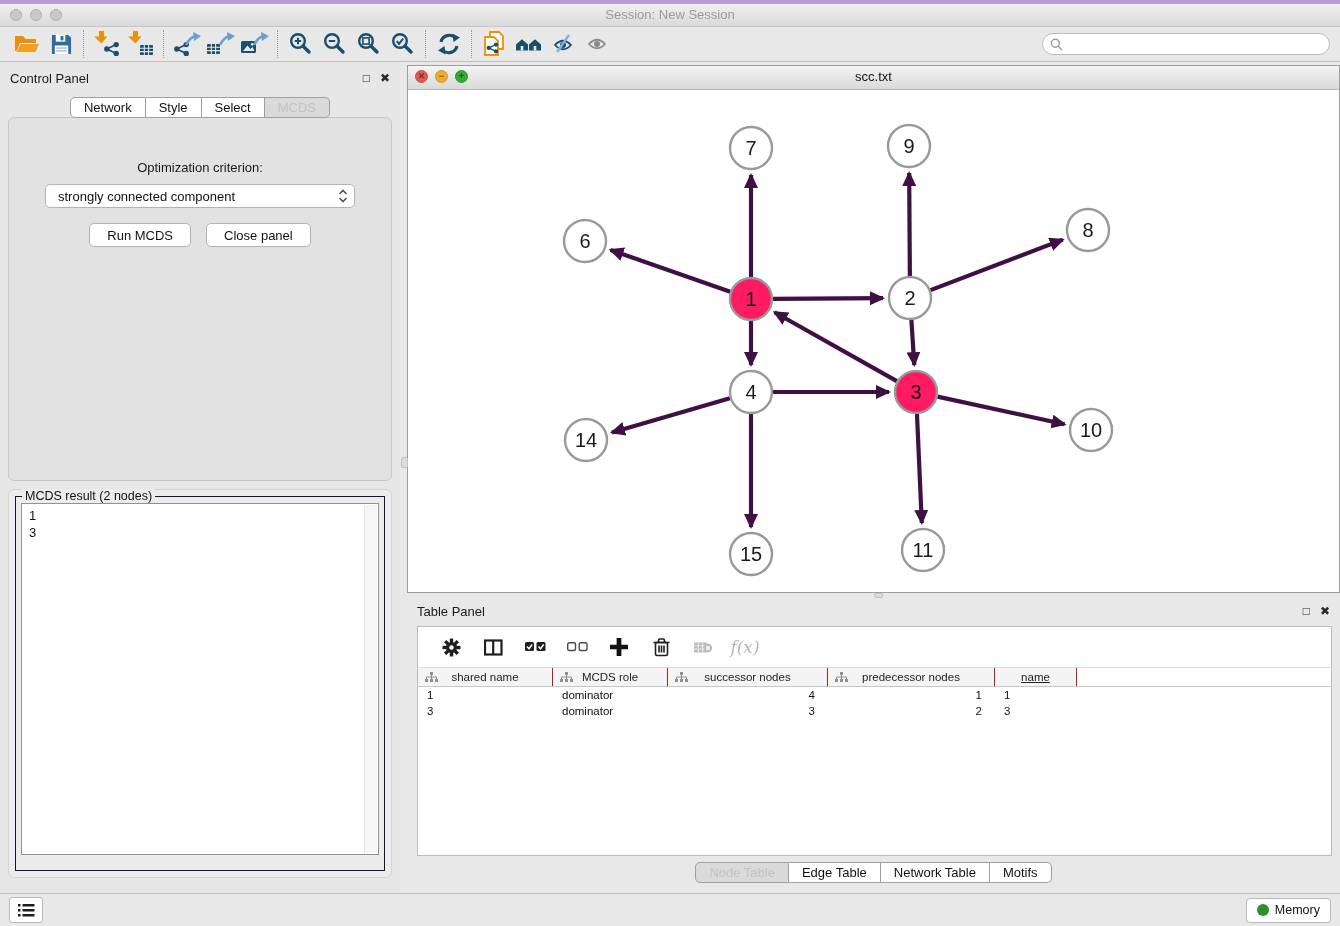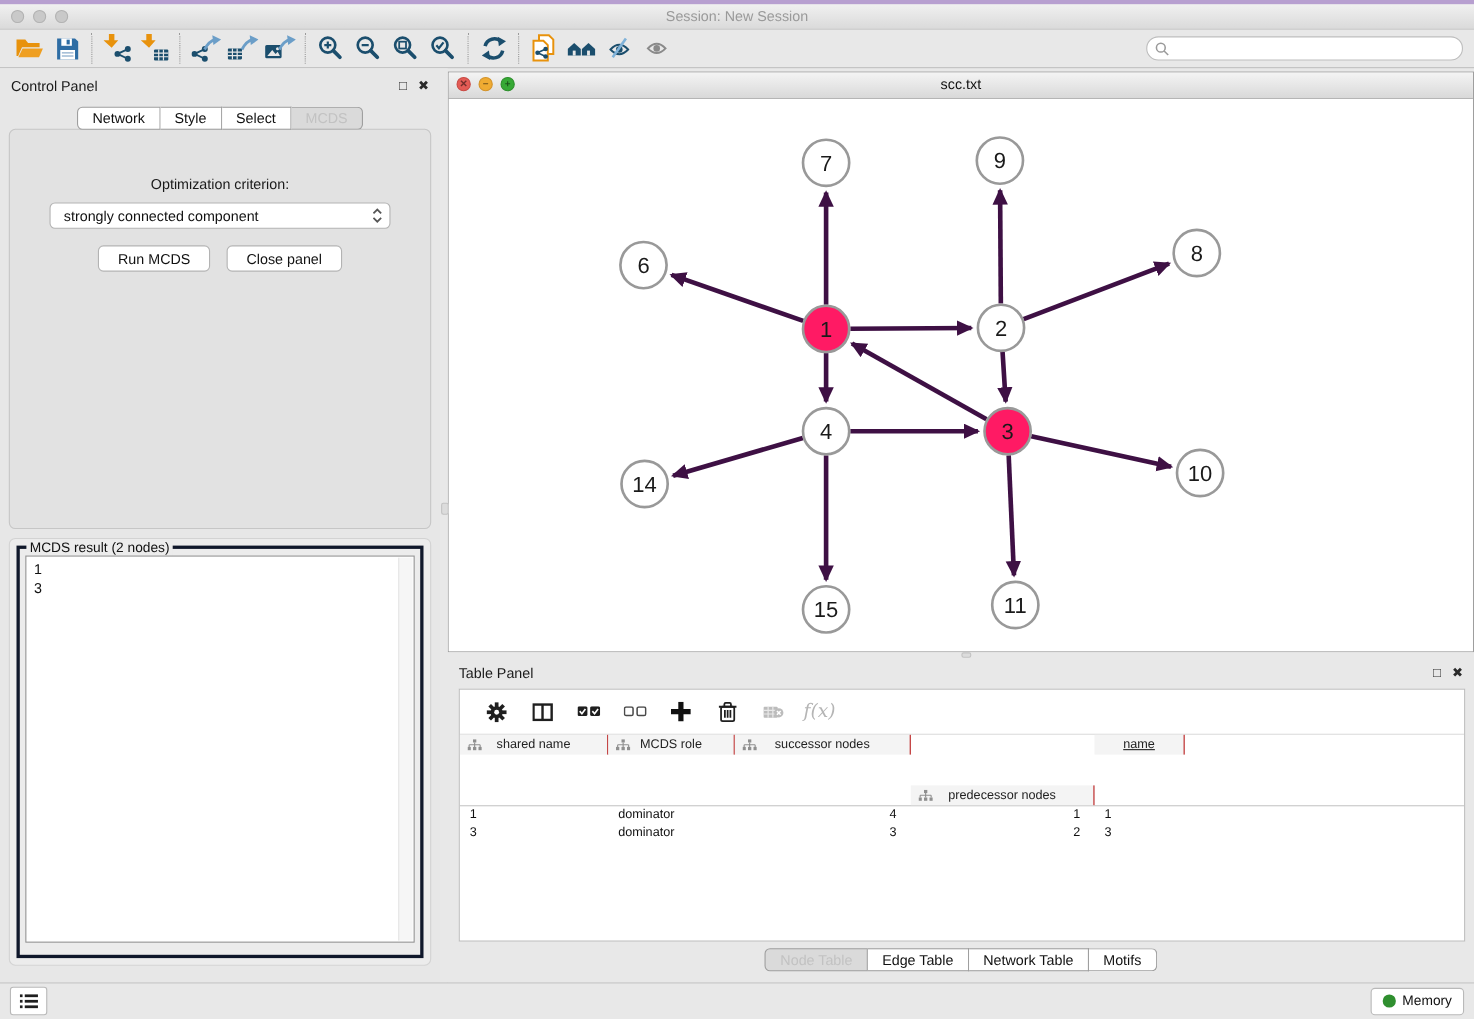--- a/index.html
+++ b/index.html
@@ -38,21 +38,21 @@
   .opt-label{margin-top:42px;text-align:center;font-size:13px;color:#1a1a1a}
   .select-row{margin:9px 36px 0 36px}
   .mac-select{height:22px;background:#fff;border:1px solid #b3b3b3;border-radius:5px;display:flex;align-items:center;
               padding:0 6px 0 12px;font-size:13px;color:#111}
   .mac-select .sp{flex:1}
   .btn-row{display:flex;justify-content:center;gap:15px;margin-top:15px}
   .mac-btn{height:22px;background:#fff;border:1px solid #b3b3b3;border-radius:5px;padding:0 17px;font-size:13px;
            color:#111;display:flex;align-items:center;cursor:default}
   .result-wrap{margin:8px 8px 0 8px;height:389px;background:#ececec;border:1px solid #d3d3d3;border-radius:6px;
                box-sizing:border-box;padding:6px}
-  .fieldset{border:3px solid #0f172a;height:100%;box-sizing:border-box;position:relative;padding:6px 5px 20px 5px}
+  .fieldset{border:1px solid #0f172a;height:100%;box-sizing:border-box;position:relative;padding:6px 5px 20px 5px}
   .fieldset .legend{position:absolute;top:-8px;left:6px;background:#ececec;padding:0 3px;font-size:12.5px;color:#111}
   .result-area{background:#fff;border:1px solid #919191;height:352px;box-sizing:border-box;position:relative;
                font-size:13px;color:#111;padding:3px 18px 3px 7px;white-space:pre-line;line-height:17px}
   .result-scroll{position:absolute;right:1px;top:1px;bottom:1px;width:12px;background:#f6f6f6;border-left:1px solid #e4e4e4}
   
   .network-window{height:528px;display:flex;flex-direction:column;border:1px solid #9e9e9e;box-sizing:border-box;background:#fff}
   .net-titlebar{height:23px;background:linear-gradient(#f4f4f4,#d9d9d9);border-bottom:1px solid #b5b5b5;position:relative;flex:0 0 auto}
   .net-traffic{position:absolute;left:7px;top:4px;display:flex;gap:7px}
   .tl{width:13px;height:13px;border-radius:50%;display:flex;align-items:center;justify-content:center;
       font-size:9px;font-weight:bold;color:rgba(0,0,0,.5);box-sizing:border-box;line-height:1}
@@ -491,21 +491,21 @@
                 <use href="#treeG"></use>
               </svg>
               <span>MCDS role</span>
             </div>
             <div class="hcell" style="width: 160px;">
               <svg class="tree" width="13" height="11" viewBox="0 0 13 11">
                 <use href="#treeG"></use>
               </svg>
               <span>successor nodes</span>
             </div>
-            <div class="hcell" style="width: 167px; margin-top: 46px;">
+            <div class="hcell" style="width: 167px;">
               <svg class="tree" width="13" height="11" viewBox="0 0 13 11">
                 <use href="#treeG"></use>
               </svg>
               <span>predecessor nodes</span>
             </div>
             <div class="hcell" style="width: 82px; text-decoration: underline;">
               <span>name</span>
             </div>
           </div>
         <div id="t-body">

